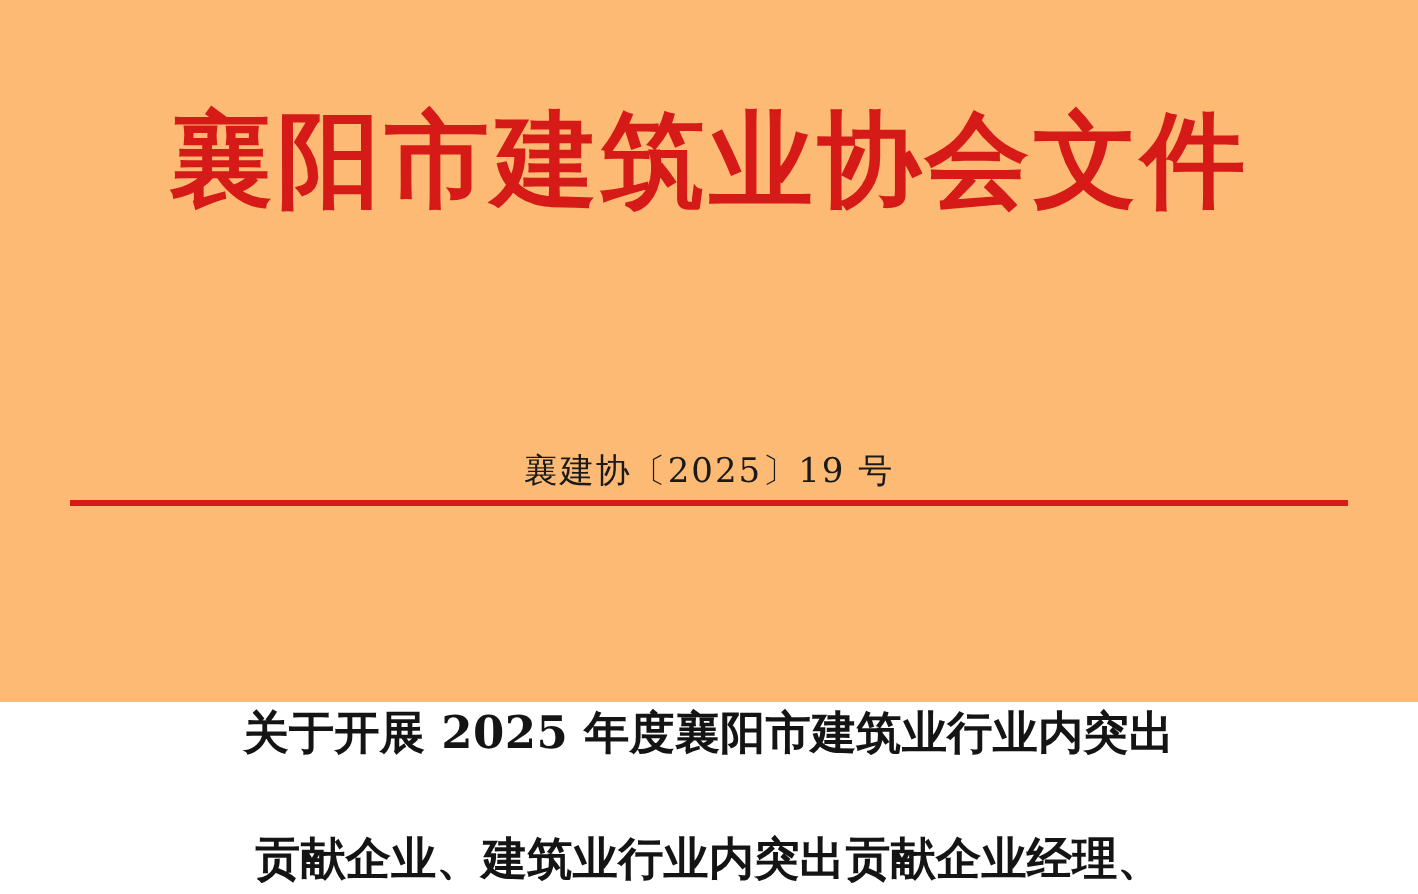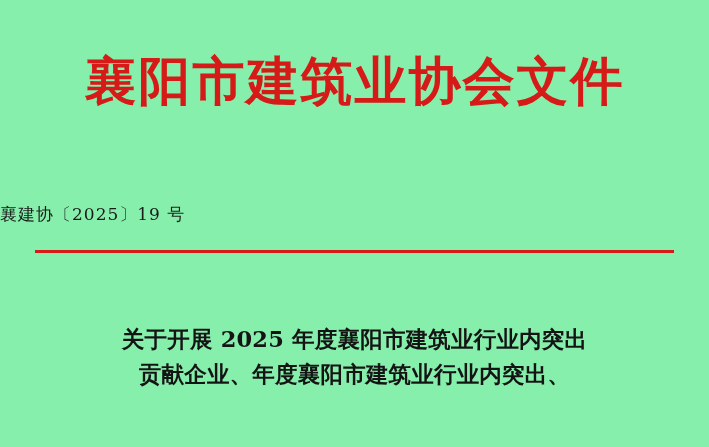--- a/index.html
+++ b/index.html
@@ -9,44 +9,44 @@
   body {
     width: 709px;
     height: 447px;
     background: #ffffff;
     font-family: "Liberation Serif", serif;
     overflow: hidden;
   }
   .page {
     position: relative;
     width: 709px;
-    height: 447px;
-    background: #86efac;
+    height: 351px;
+    background: #fdba74;
     box-sizing: border-box;
   }
   .doc-title {
     position: absolute;
     top: 48px;
     left: 0;
     width: 709px;
     text-align: center;
     color: #d51a17;
     font-family: "DejaVu Serif", serif;
     font-weight: bold;
     font-size: 52px;
     letter-spacing: 2px;
     line-height: 1.25;
     white-space: nowrap;
   }
   .doc-number {
     position: absolute;
-    top: 203px;
+    top: 224px;
     left: 0;
     width: 709px;
-    text-align: left;
+    text-align: center;
     color: #1a1a1a;
     font-family: "DejaVu Serif", serif;
     font-size: 17px;
     letter-spacing: 1px;
     white-space: nowrap;
   }
   .red-rule {
     position: absolute;
     top: 250px;
     left: 35px;
@@ -63,31 +63,32 @@
     color: #141414;
     font-family: "DejaVu Serif", serif;
     font-weight: bold;
     font-size: 22.5px;
     line-height: 1.55;
     letter-spacing: 0.2px;
   }
   .subject .line {
     display: block;
     white-space: nowrap;
+    margin-top: 28px;
   }
 </style>
 </head>
 <body>
 
 <div class="page">
 
   <div class="doc-title">襄阳市建筑业协会文件</div>
 
   <div class="doc-number">襄建协〔2025〕19 号</div>
 
   <div class="red-rule"></div>
 
   <div class="subject">
     <span class="line">关于开展 2025 年度襄阳市建筑业行业内突出</span>
-    <span class="line">贡献企业、年度襄阳市建筑业行业内突出、</span>
+    <span class="line">贡献企业、建筑业行业内突出贡献企业经理、</span>
   </div>
 
 </div>
 
 </body></html>

